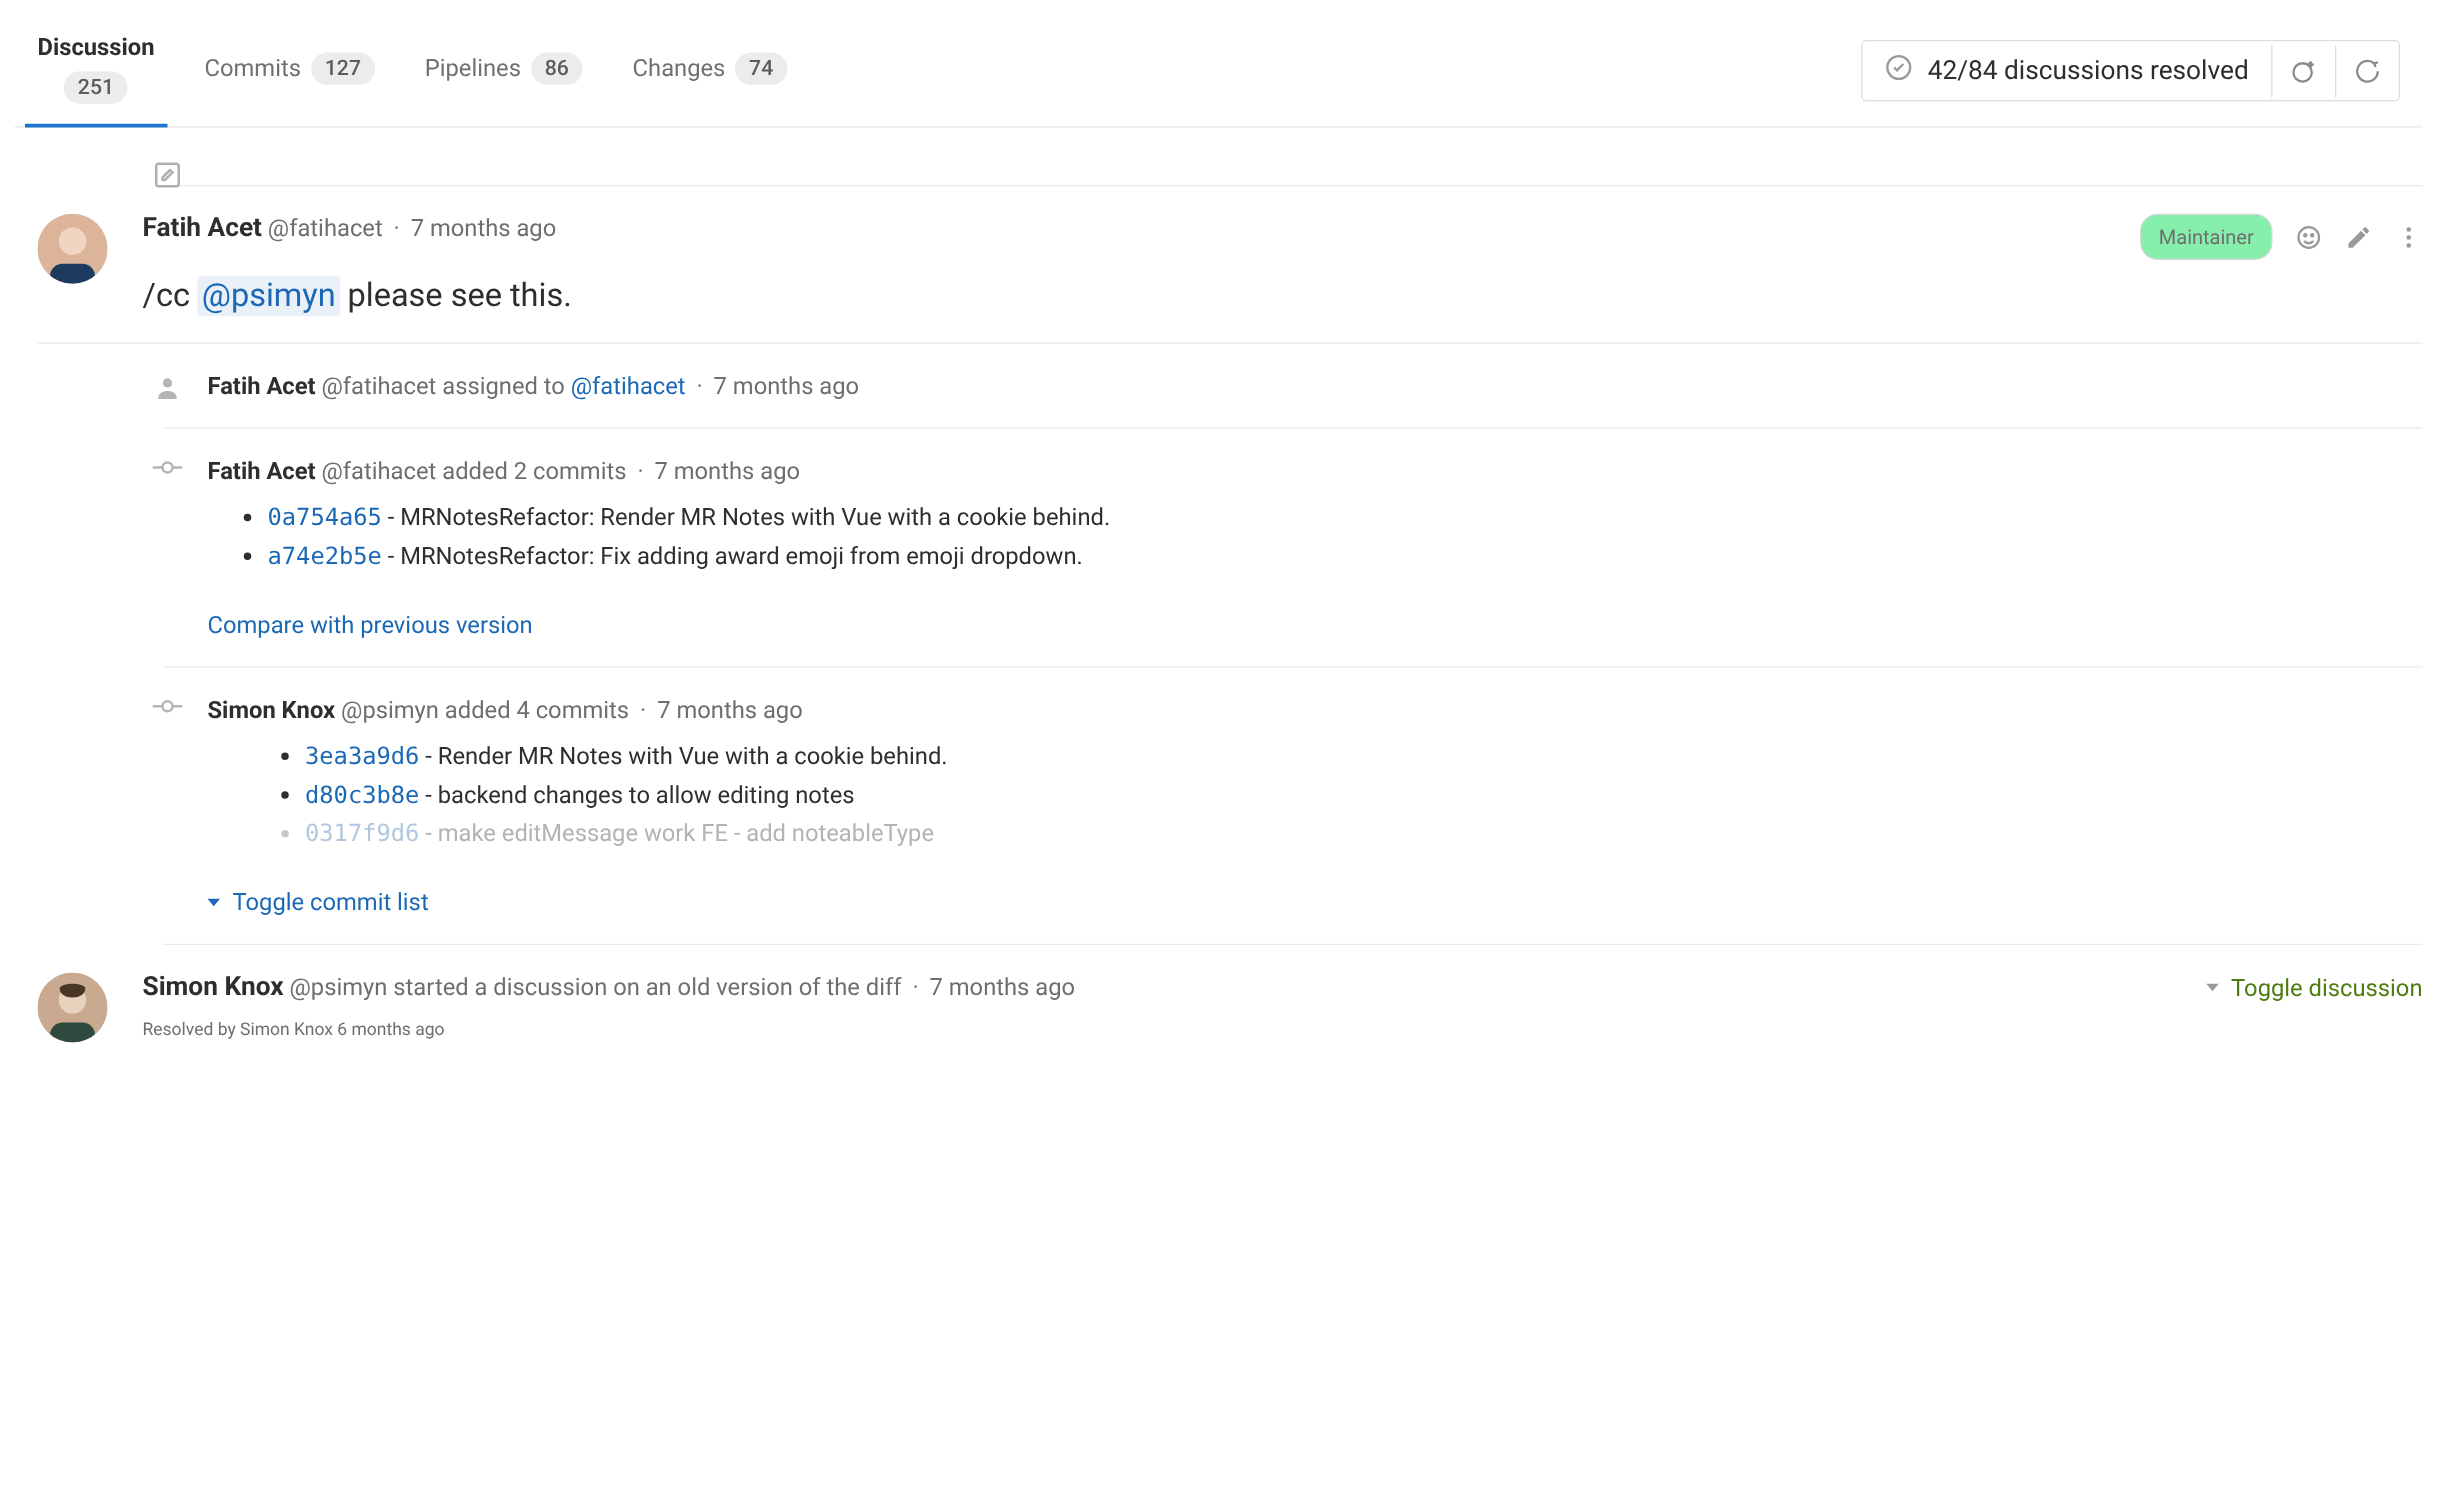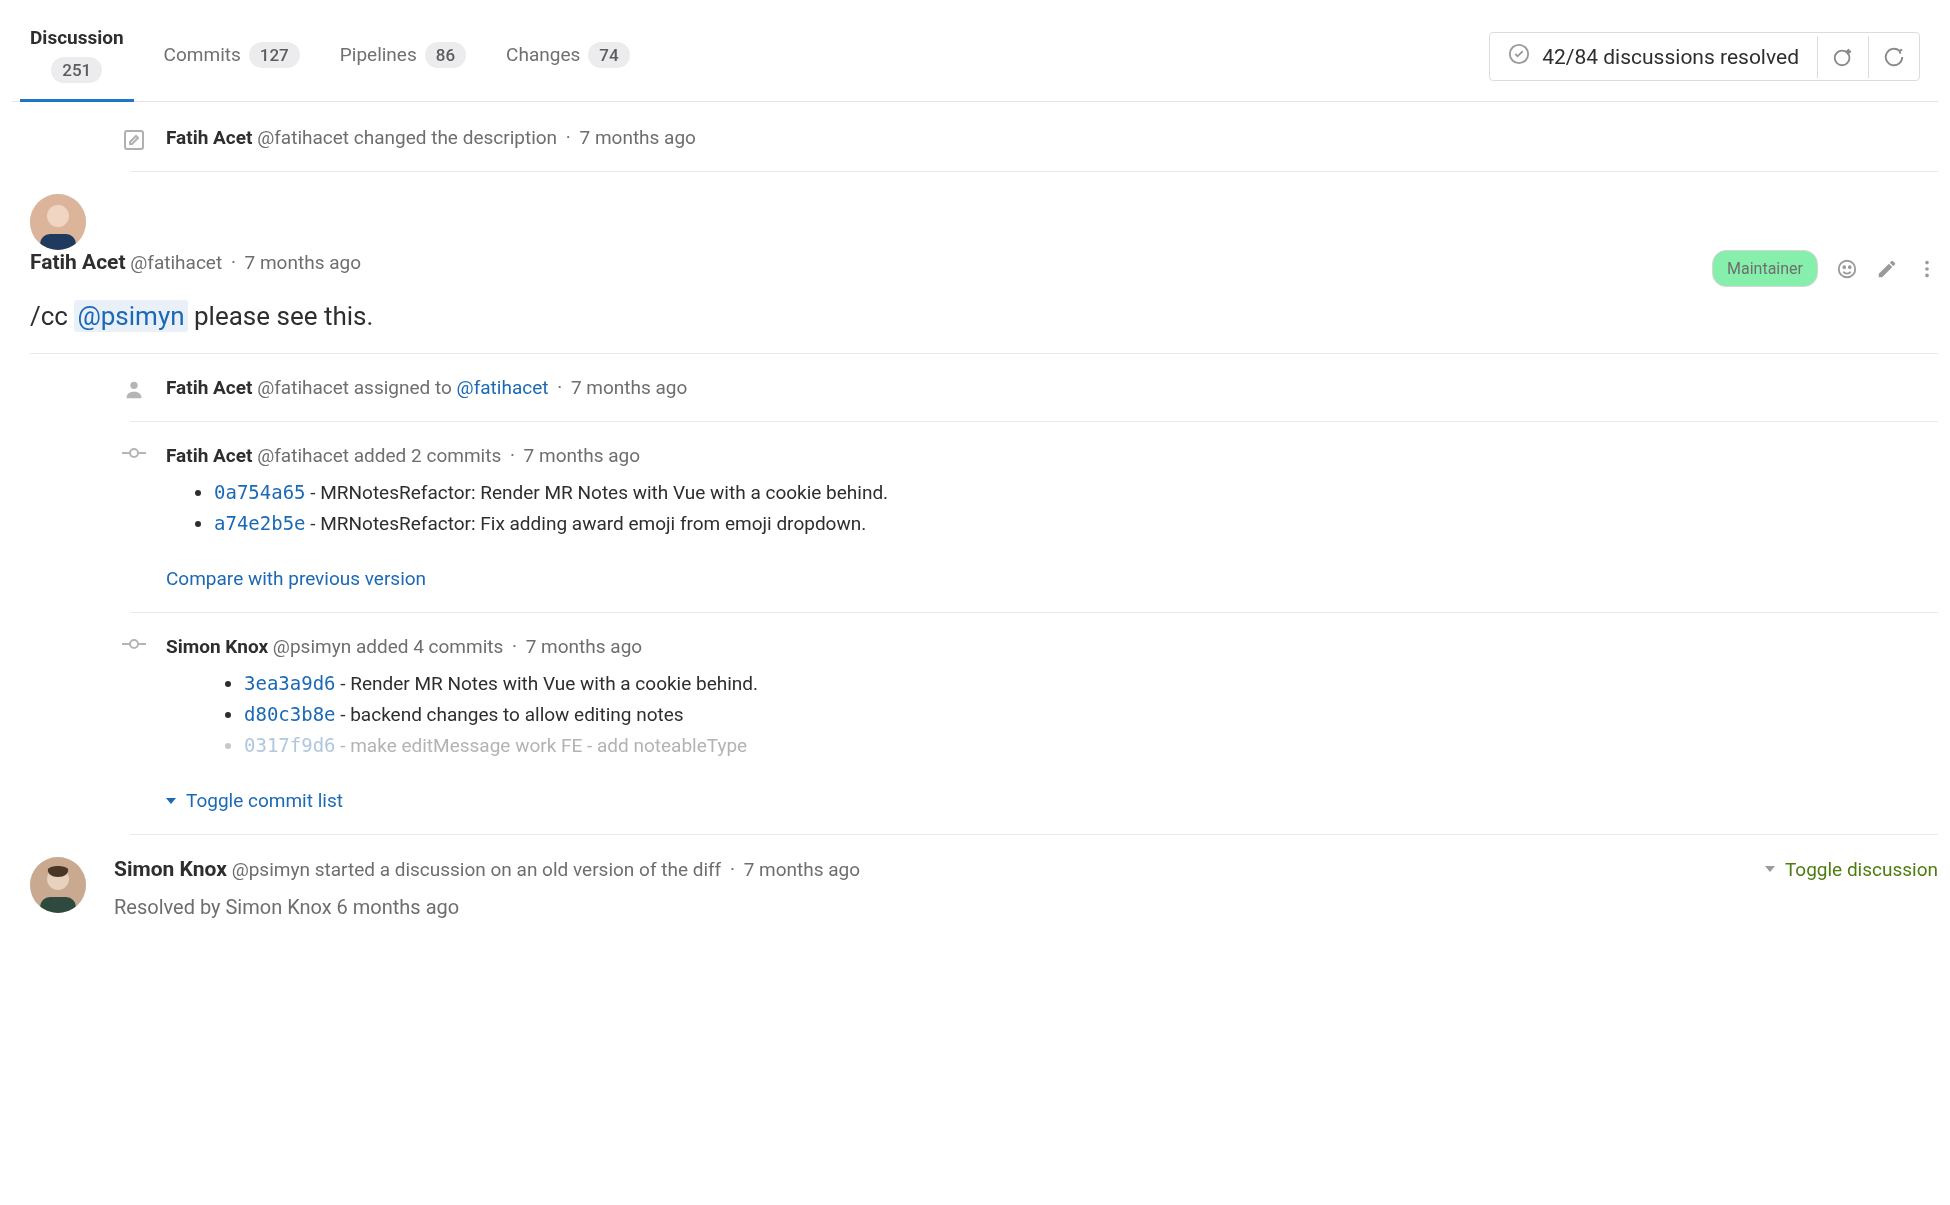--- a/index.html
+++ b/index.html
@@ -105,21 +105,20 @@
     .commit-hash.faded { color: #b0c7df; }
     .commit-msg { color: #2e2e2e; }
     .commit-msg.faded { color: #b3b3b3; }
     .bullet-list { list-style: disc; padding-left: 48px; margin-top: 10px; }
     .bullet-list li { padding: 4px 0; }
     .note-block {
       margin-left: 18px;
       border-bottom: 1px solid #eaeaea;
       padding: 22px 0;
       display: flex;
-      flex-direction: column;
     }
     .avatar {
       width: 56px; height: 56px; border-radius: 50%;
       flex-shrink: 0;
       margin-right: 28px;
       background: #ddd;
       overflow: hidden;
     }
     .avatar svg { width: 100%; height: 100%; }
     .note-body { flex: 1; }
@@ -169,21 +168,21 @@
       align-items: center;
     }
     .toggle-discussion {
       margin-left: auto;
       color: #4d7c0f;
       display: inline-flex;
       align-items: center;
       gap: 10px;
       cursor: pointer;
     }
-    .resolved-line { color: #6e6e6e; margin-top: 14px; font-size: 20px; }
+    .resolved-line { color: #6e6e6e; margin-top: 14px; font-size: 14px; }
     .icon-svg { width: 22px; height: 22px; }
     .icon-btn { cursor: pointer; display:flex; align-items:center; }
     .discussion-header .author-name,
     .note-header .author-name { font-size: 21px; }
   </style>
 </head>
 <body>
 
 <div class="tabs-header">
   <div class="tab active">
@@ -231,27 +230,20 @@
 </div>
 
 <div class="timeline">
 
   <div class="timeline-item">
     <div class="timeline-icon">
       <svg width="24" height="24" viewBox="0 0 24 24" fill="none" stroke="#b0b0b0" stroke-width="2">
         <rect x="3" y="3" width="18" height="18" rx="2"></rect>
           <path d="M8 14l6-6 2 2-6 6H8v-2z"></path>
       </svg>
-    </div>
-    <div class="timeline-content">
-      <span class="author-name">Fatih Acet</span>
-      <span class="author-handle">@fatihacet</span>
-      <span class="author-handle">changed the description</span>
-      <span class="sep-dot">·</span>
-      <span class="time-ago">7 months ago</span>
     </div>
   </div>
 
   <div class="note-block">
     <div class="avatar">
       <svg viewBox="0 0 56 56">
           <rect width="56" height="56" fill="#dcb49a"></rect>
           <circle cx="28" cy="22" r="11" fill="#f0d6c2"></circle>
           <rect x="10" y="40" width="36" height="20" rx="10" fill="#1e3a5f"></rect>
         </svg>

